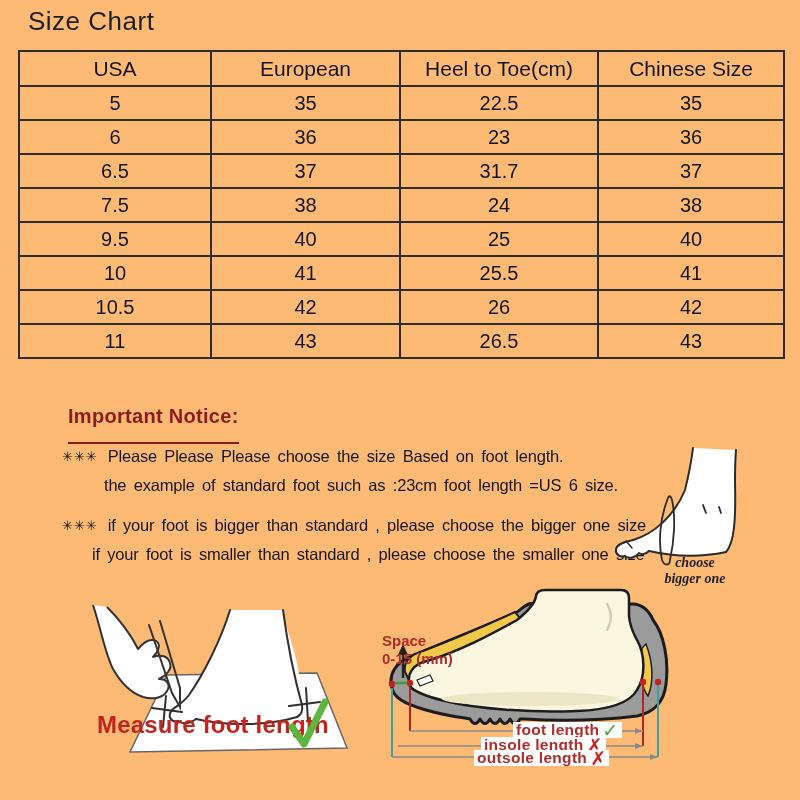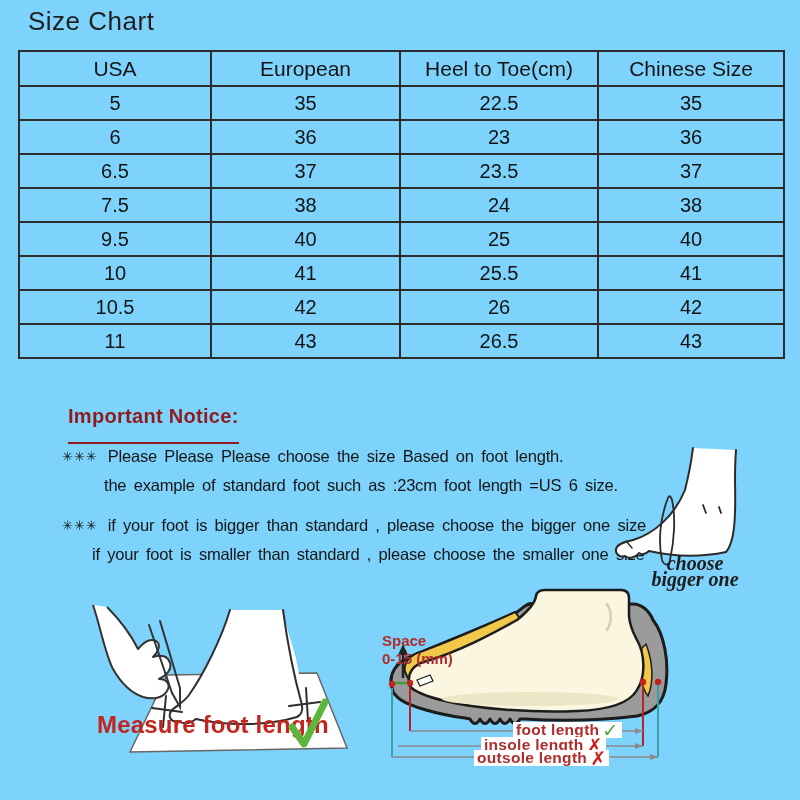--- a/index.html
+++ b/index.html
@@ -1,16 +1,16 @@
 <!DOCTYPE html>
 <html><head>
 <meta charset="utf-8">
 <style>
   html,body{margin:0;padding:0;background:#fff;}
-  .canvas{position:relative;width:800px;height:800px;background:#7dd3fc;overflow:hidden;
+  .canvas{position:relative;width:800px;height:800px;background:#fdba74;overflow:hidden;
           font-family:"Liberation Sans",sans-serif;color:#1a1a1a;}
 
   
   .page-title{position:absolute;left:28px;top:6px;font-size:26px;font-weight:400;
               color:#1f1f1f;letter-spacing:.5px;}
 
   
   table.size-table{position:absolute;left:18px;top:50px;width:765px;border-collapse:collapse;
                    table-layout:fixed;text-align:center;}
   table.size-table th{height:31px;font-size:21px;font-weight:400;border:2px solid #2d2d2d;color:#141414;}
@@ -26,21 +26,21 @@
                  padding-top:2px;color:#111;}
   .b1{left:62px;top:447px;}
   .b2{left:104px;top:476px;}
   .b3{left:62px;top:516px;}
   .b4{left:92px;top:545px;}
 
   
   .foot-sketch{position:absolute;left:600px;top:422px;}
   .choose-label{position:absolute;left:645px;top:555px;width:100px;text-align:center;
                 font-family:"Liberation Serif",serif;font-style:italic;font-weight:700;
-                font-size:20px;line-height:16px;color:#1d1d1d;}
+                font-size:14px;line-height:16px;color:#1d1d1d;}
 
   
   .measure-illu{position:absolute;left:75px;top:595px;}
   .measure-label{position:absolute;left:97px;top:711px;font-size:24px;font-weight:700;
                  color:#c2251f;letter-spacing:.2px;white-space:nowrap;}
   .measure-check{position:absolute;left:287px;top:698px;}
 
   
   .shoe-diagram{position:absolute;left:365px;top:588px;}
   .space-label{position:absolute;left:382px;top:604px;font-size:15px;font-weight:700;
@@ -85,21 +85,21 @@
         </tr>
         <tr>
           <td>6</td>
           <td>36</td>
           <td>23</td>
           <td>36</td>
         </tr>
         <tr>
           <td>6.5</td>
           <td>37</td>
-          <td>23.5</td>
+          <td>31.7</td>
           <td>37</td>
         </tr>
         <tr>
           <td>7.5</td>
           <td>38</td>
           <td>24</td>
           <td>38</td>
         </tr>
         <tr>
           <td>9.5</td>

